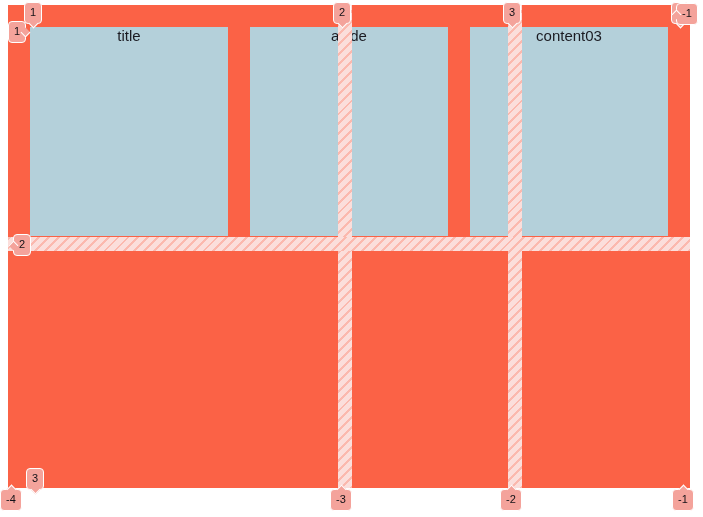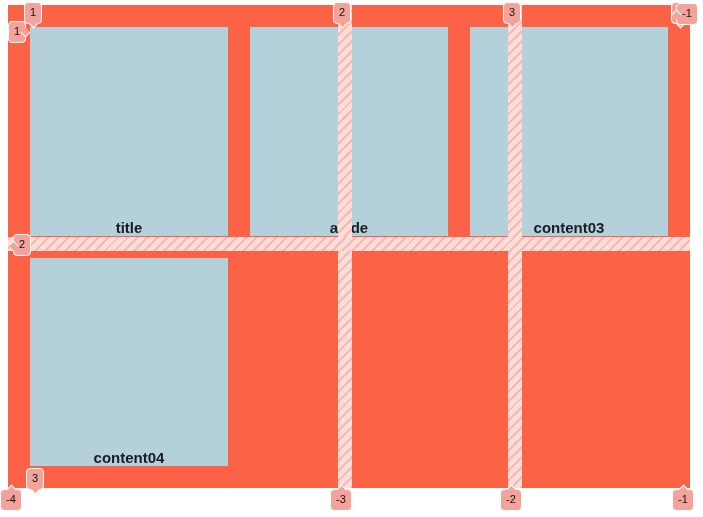--- a/index.html
+++ b/index.html
@@ -28,27 +28,26 @@
     display: grid;
     grid-template-columns: 1fr 1fr 1fr;
     grid-template-rows: 1fr 1fr;
     column-gap: 22px;
     row-gap: 22px;
   }
 
   .grid-item {
     background: #b4d0da;
     display: flex;
-    align-items: flex-end;
+    align-items: flex-start;
     justify-content: center;
     font-size: 15px;
     color: #1b1b22;
     position: relative;
     z-index: 1;
-    font-weight: bold;
   }
 
   
   .gap {
     position: absolute;
     background-color: #fbdedb;
     background-image: repeating-linear-gradient(
         -45deg,
         rgba(251, 98, 70, 0.30) 0px,
         rgba(251, 98, 70, 0.30) 2px,
@@ -108,23 +107,20 @@
   <div class="grid-item">
     <span>aside</span>
   </div>
 
 
 
   <div class="grid-item">
     <span>content03</span>
   </div>
 
-  <div class="grid-item">
-    <span>content04</span>
-  </div>
 
 </div>
 
 <div class="gap col-gap" style="left:338px; top:5px; height:483px;"></div>
 <div class="gap col-gap" style="left:508px; top:5px; height:483px;"></div>
 <div class="gap row-gap" style="left:8px; top:237px; width:682px;"></div>
 
 <div class="line-label point-down" style="left:24px; top:2px;">1</div>
 
 <div class="line-label point-down" style="left:333px; top:2px;">2</div>

